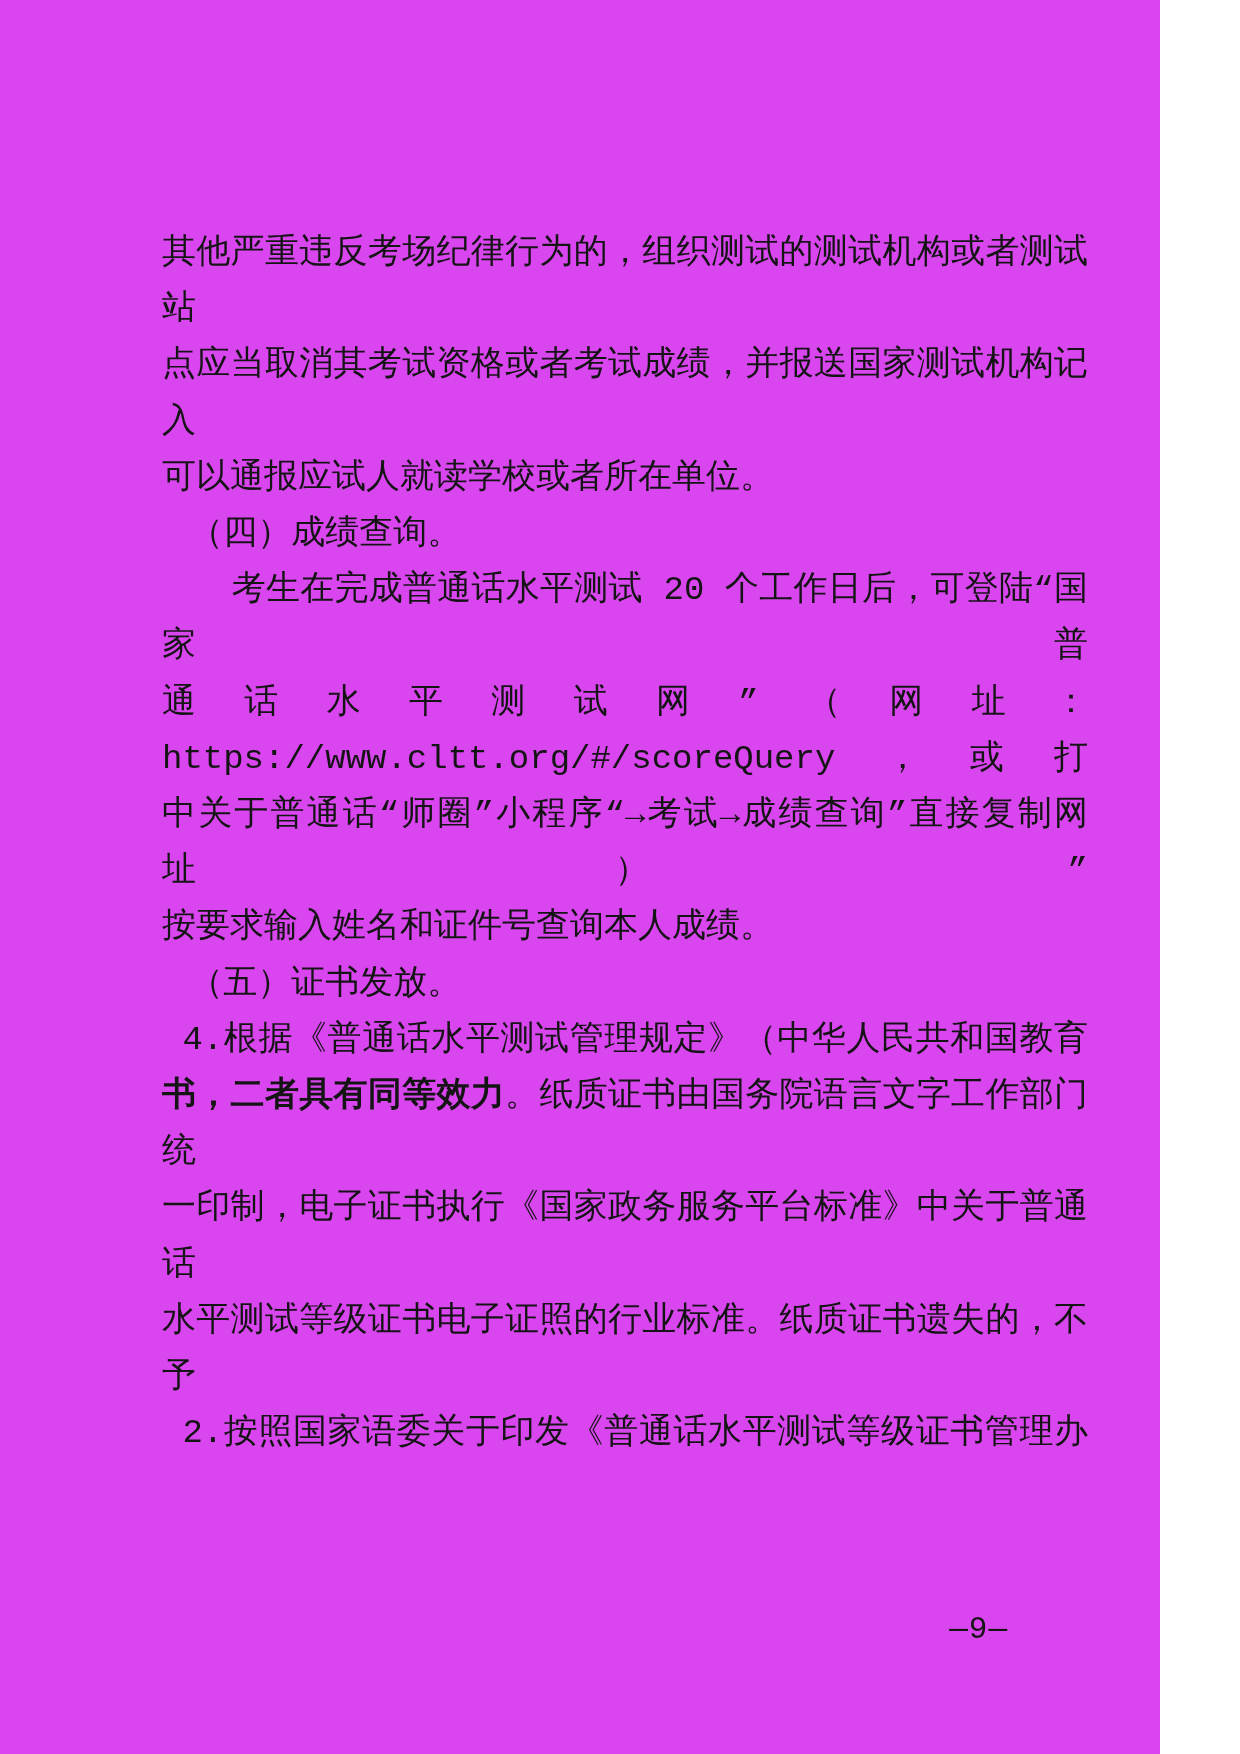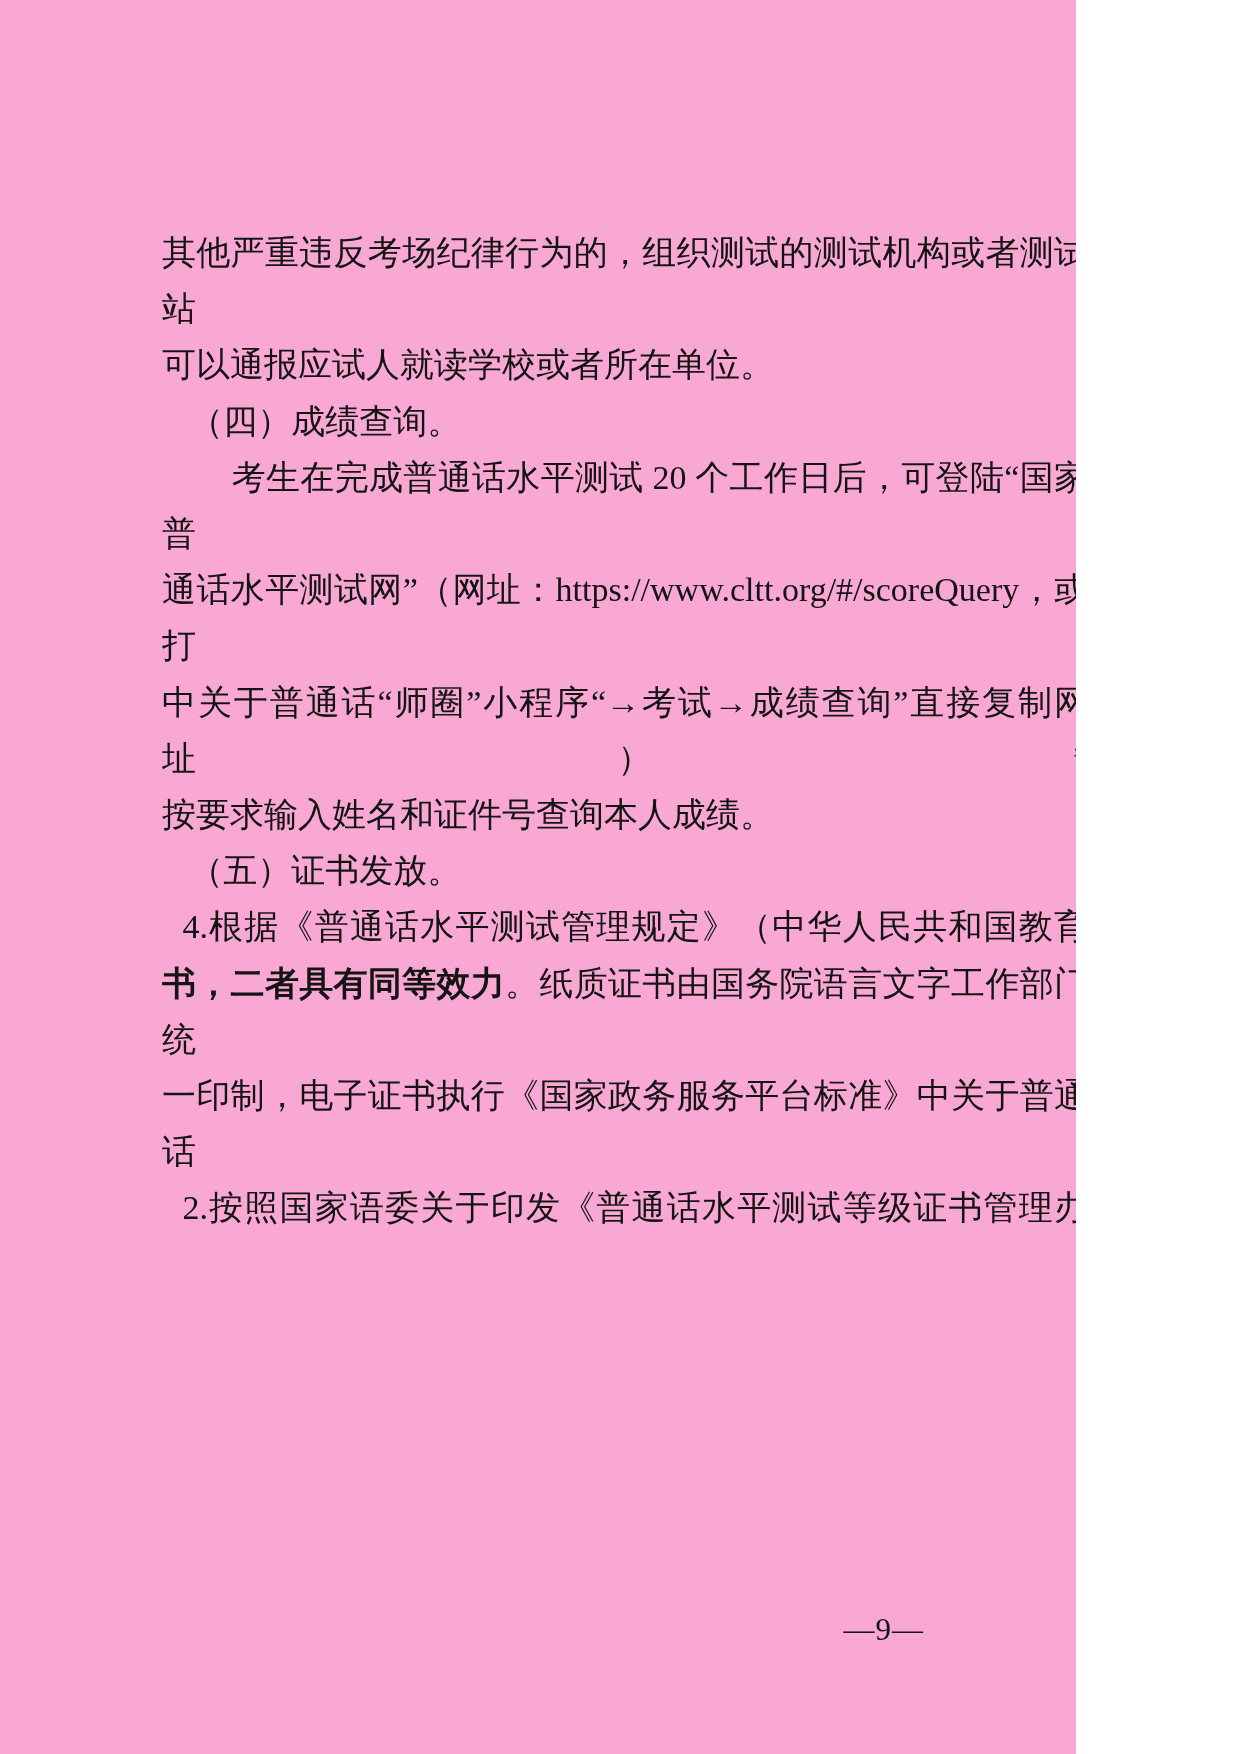--- a/index.html
+++ b/index.html
@@ -1,22 +1,22 @@
 <!DOCTYPE html>
 <html><head>
 <meta charset="utf-8">
 <style>
   html, body { margin: 0; padding: 0; background: #ffffff; }
   .page {
     position: relative;
-    width: 1076px;
+    width: 1160px;
     height: 1754px;
-    background: #f9a8d4;
+    background: #d946ef;
     overflow: hidden;
-    font-family: Liberation Serif, serif;
+    font-family: Liberation Mono, monospace;
     color: #141414;
   }
   .doc-body {
     position: absolute;
     left: 162px;
     top: 225px;
     width: 926px;
     font-size: 34px;
     line-height: 56.2px;
   }
@@ -41,26 +41,28 @@
     letter-spacing: 1px;
     color: #141414;
   }
 </style>
 </head>
 <body>
 
 <div class="page">
   <div class="doc-body">
       <div class="line"><span class="seg">其他严重违反考场纪律行为的，组织测试的测试机构或者测试站</span></div>
+      <div class="line"><span class="seg">点应当取消其考试资格或者考试成绩，并报送国家测试机构记入</span></div>
       <div class="line align-left"><span class="seg">可以通报应试人就读学校或者所在单位。</span></div>
       <div class="line align-left ind-head"><span class="seg">（四）成绩查询。</span></div>
       <div class="line ind-para"><span class="seg">考生在完成普通话水平测试 20 个工作日后，可登陆“国家普</span></div>
       <div class="line"><span class="seg">通话水平测试网”（网址：https://www.cltt.org/#/scoreQuery，或打</span></div>
       <div class="line"><span class="seg">中关于普通话“师圈”小程序“→考试→成绩查询”直接复制网址）”</span></div>
       <div class="line align-left"><span class="seg">按要求输入姓名和证件号查询本人成绩。</span></div>
       <div class="line align-left ind-head"><span class="seg">（五）证书发放。</span></div>
       <div class="line ind-num"><span class="seg">4.根据《普通话水平测试管理规定》（中华人民共和国教育</span></div>
       <div class="line"><span class="seg bold">书，二者具有同等效力</span><span class="seg">。纸质证书由国务院语言文字工作部门统</span></div>
       <div class="line"><span class="seg">一印制，电子证书执行《国家政务服务平台标准》中关于普通话</span></div>
+      <div class="line"><span class="seg">水平测试等级证书电子证照的行业标准。纸质证书遗失的，不予</span></div>
       <div class="line ind-num"><span class="seg">2.按照国家语委关于印发《普通话水平测试等级证书管理办</span></div>
     </div>
   <div class="page-number">—9—</div>
 </div>
 
 </body></html>

